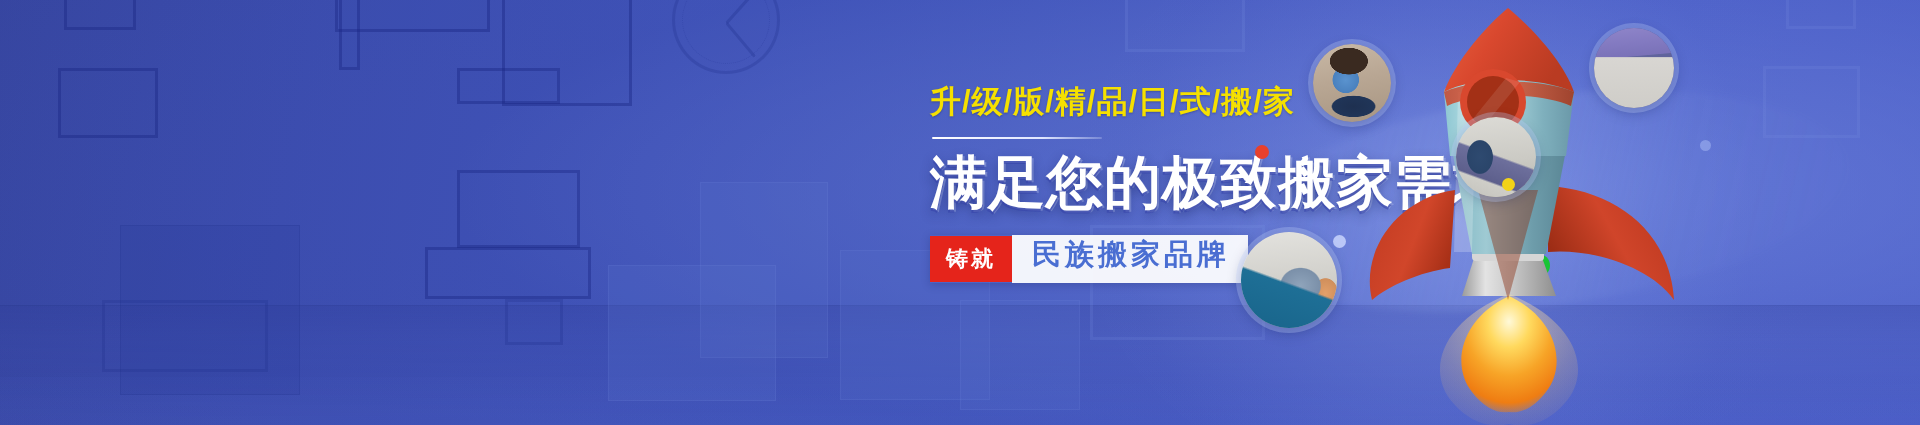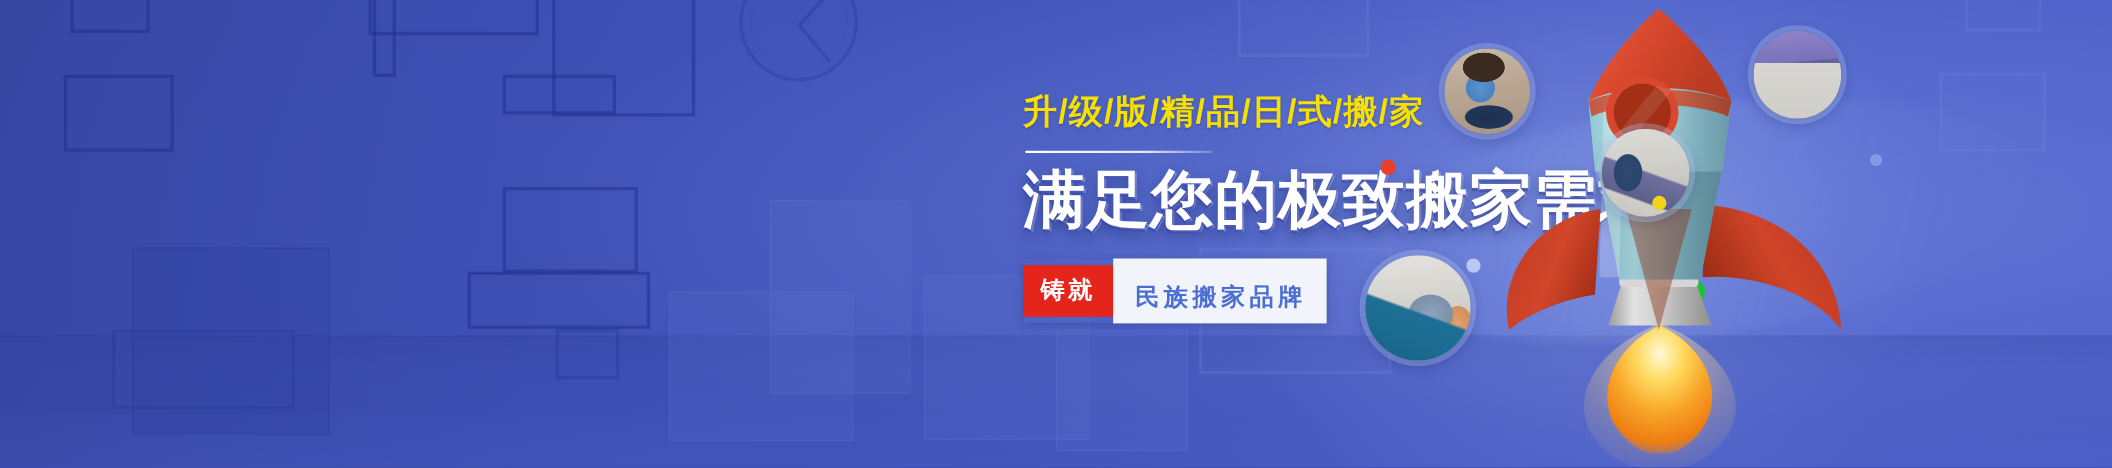--- a/index.html
+++ b/index.html
@@ -110,22 +110,22 @@
     box-shadow:0 2px 8px rgba(20,30,90,0.25);
   }
   .tag-red{
     background:#e5241b; color:#ffffff;
     font-size:22px; font-weight:bold; letter-spacing:3px;
     padding:8px 16px 9px 16px; line-height:1.35;
     display:flex; align-items:center;
   }
   .tag-white{
     background:rgba(255,255,255,0.93); color:#4a6ed2;
-    font-size:22px; font-weight:bold; letter-spacing:4px;
-    padding:20px 18px 9px 20px; line-height:1.35;
+    font-size:29px; font-weight:bold; letter-spacing:4px;
+    padding:0 18px 9px 20px; line-height:1.35;
     display:flex; align-items:center;
   }
 
   
   .dot{ position:absolute; border-radius:50%; z-index:32; }
   .dot-red   { left:1255px; top:145px;  width:14px; height:14px; background:#e8402c; }
   .dot-yellow{ left:1502px; top:178px;  width:13px; height:13px; background:#f2d318; z-index:46; }
   .dot-green { left:1527px; top:254px;  width:23px; height:23px; background:#18c434; }
   .dot-pale  { left:1333px; top:235px;  width:13px; height:13px; background:rgba(206,218,255,0.8); }
   .dot-pale2 { left:1700px; top:140px;  width:11px; height:11px; background:rgba(180,198,250,0.45); }

